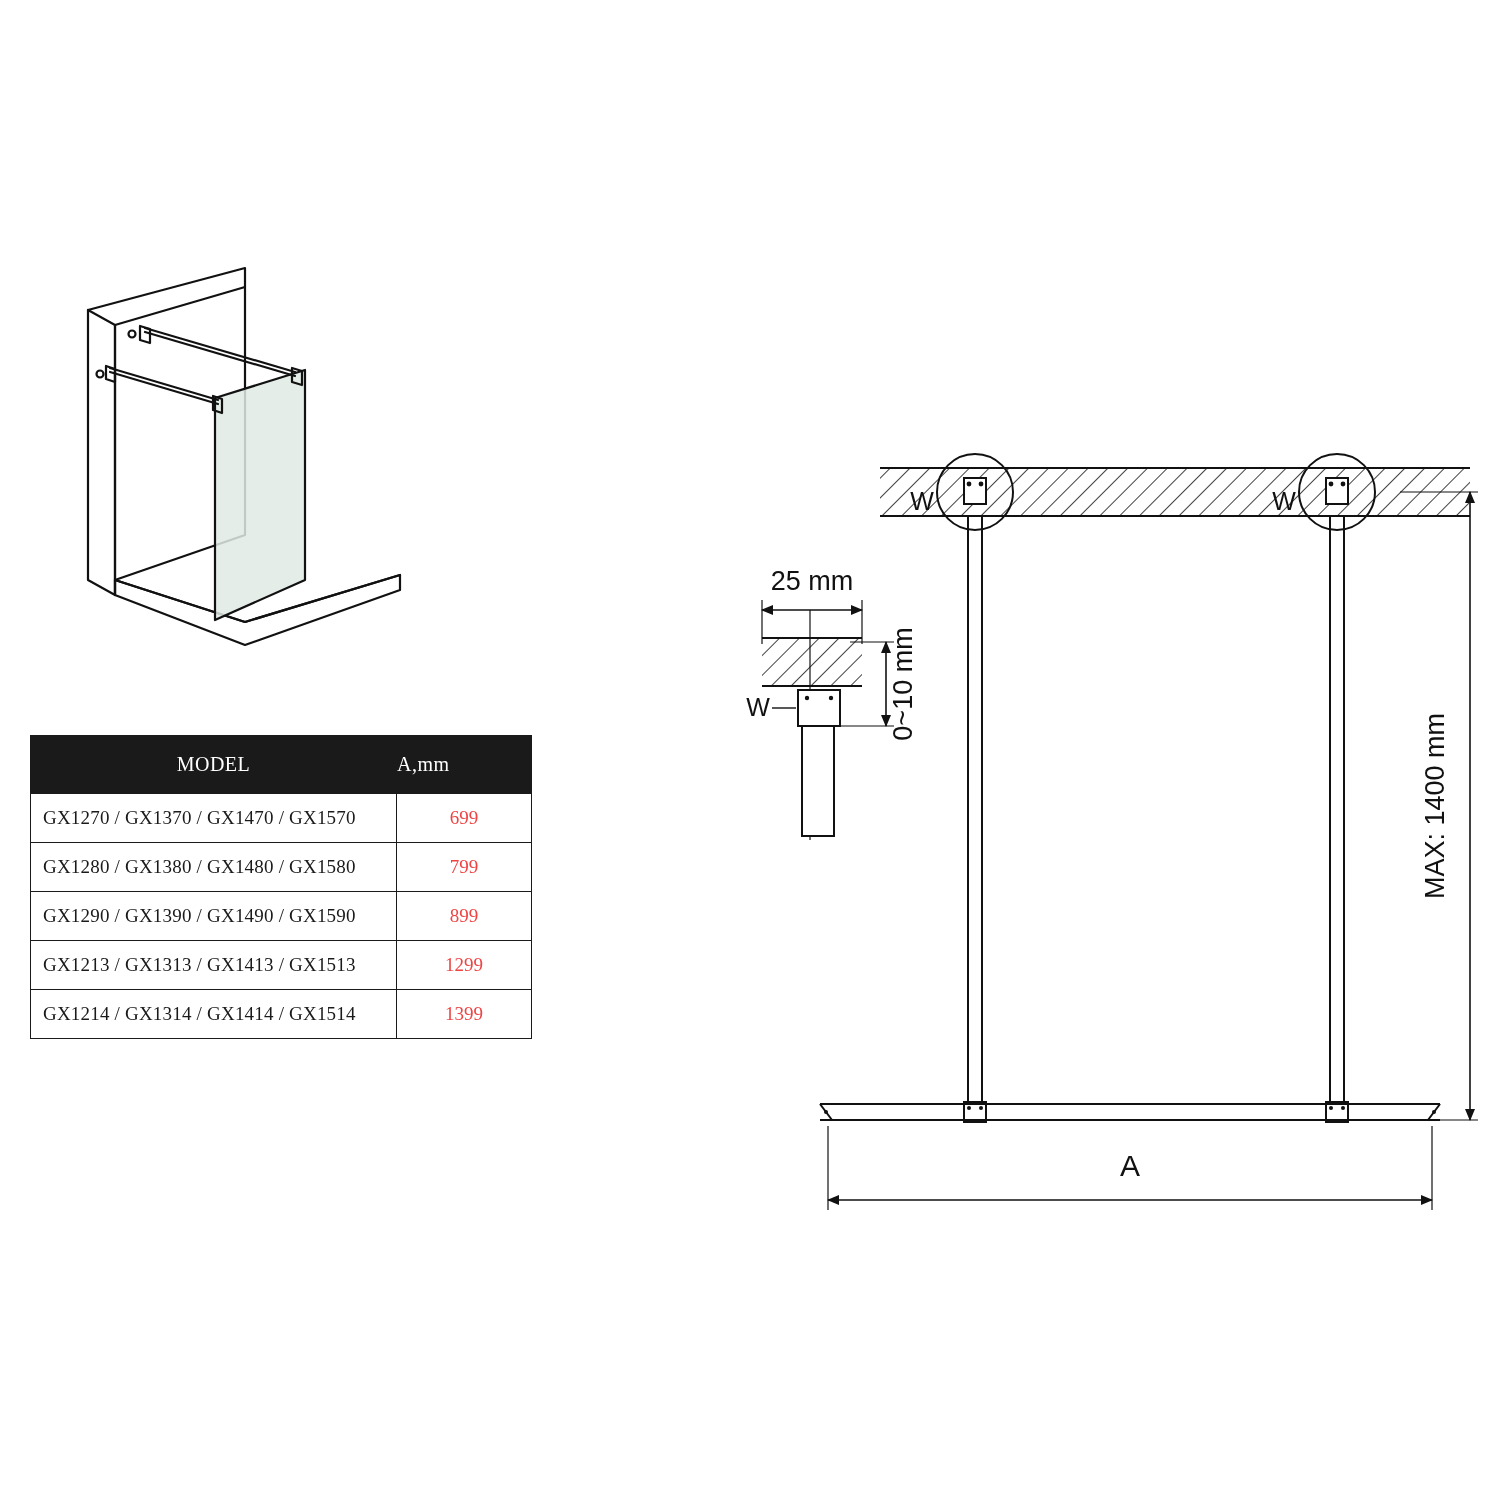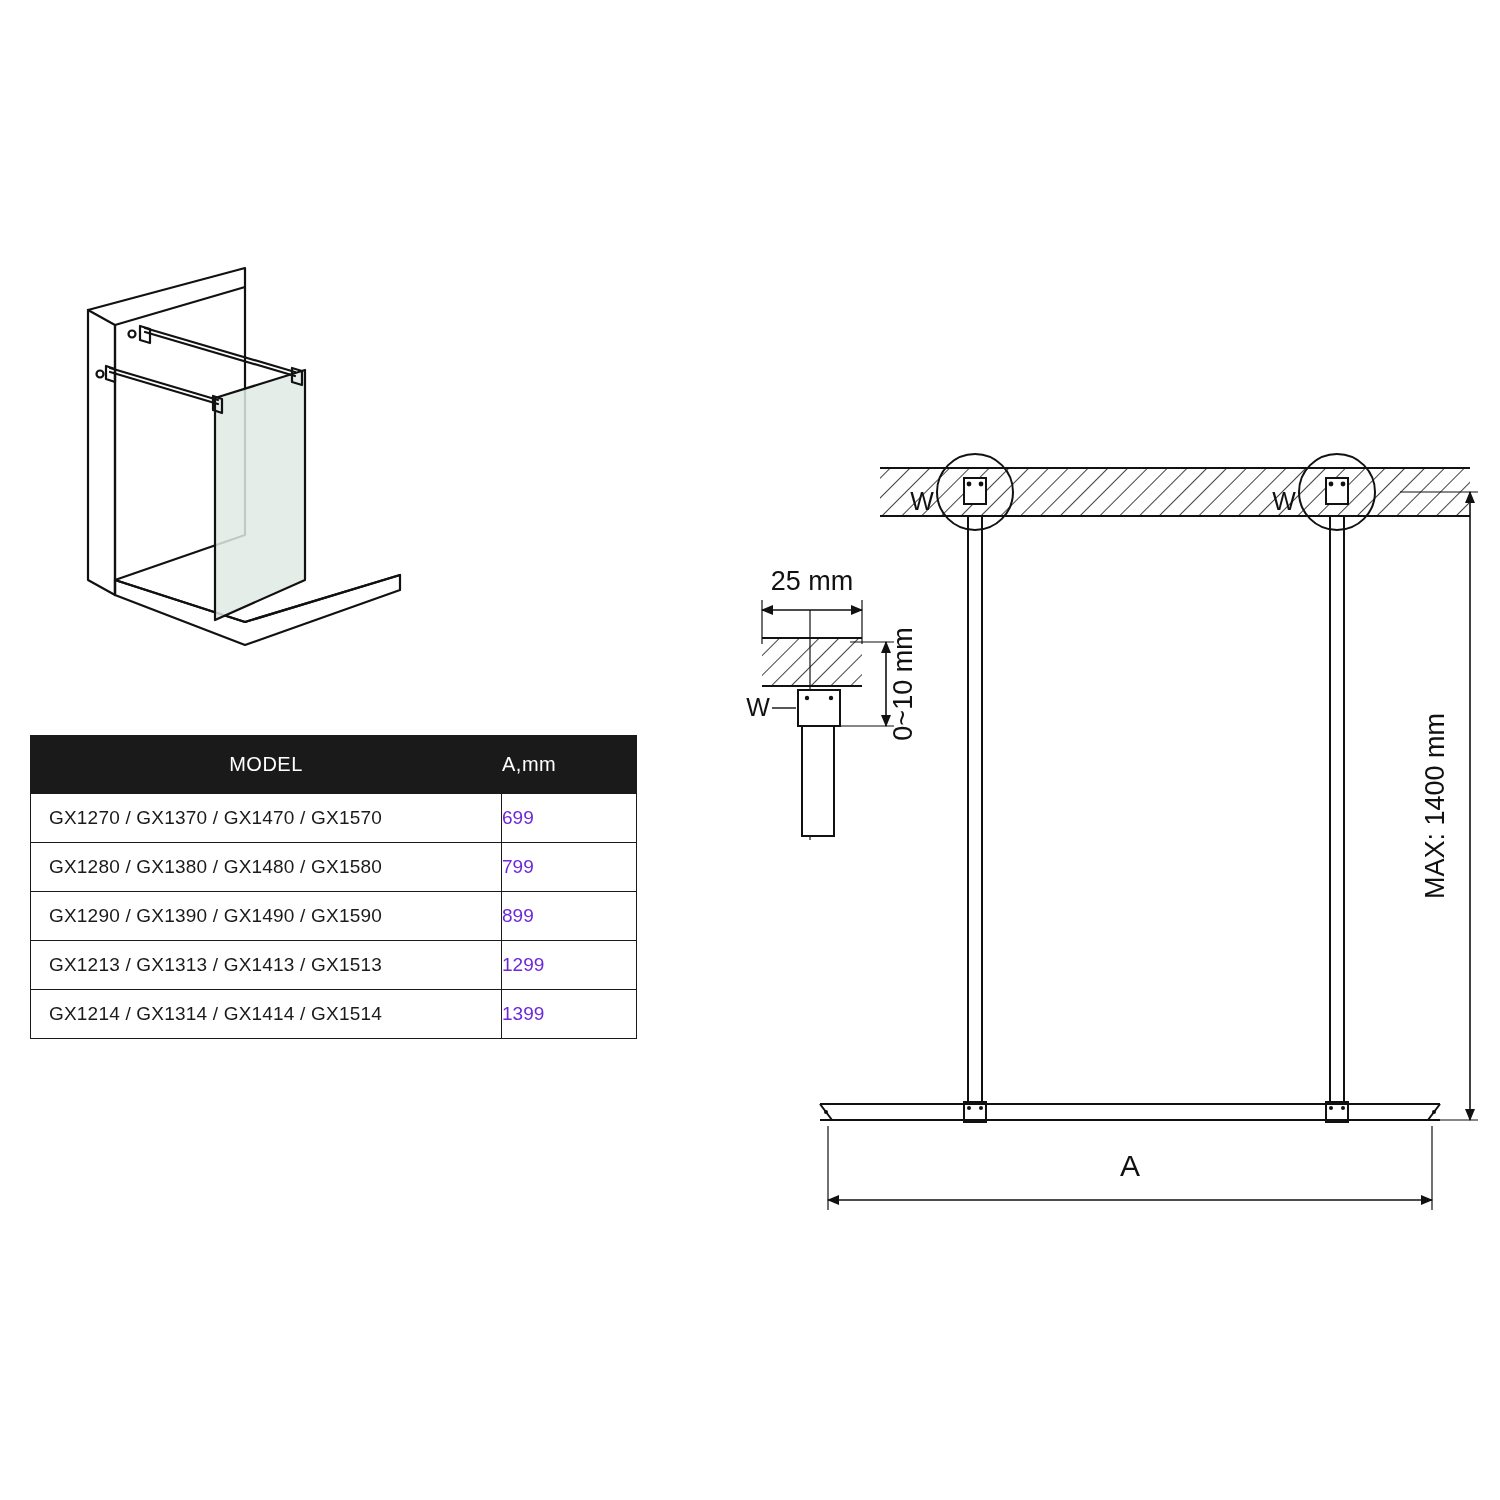--- a/index.html
+++ b/index.html
@@ -27,51 +27,52 @@
     left: 70px;
     top: 250px;
     width: 420px;
     height: 430px;
   }
   
   #model-table {
     position: absolute;
     left: 30px;
     top: 735px;
-    width: 607px;
+    width: 502px;
     border-collapse: collapse;
     background: #ffffff;
     font-size: 19px;
+    font-family: Liberation Serif, serif;
   }
   #model-table th, #model-table td {
     border: 1px solid #1a1a1a;
     padding: 0;
     height: 49px;
     box-sizing: border-box;
   }
   #model-table thead th {
     background: #1a1a1a;
     color: #ffffff;
     font-weight: normal;
     font-size: 20px;
     letter-spacing: 0.5px;
     height: 58px;
   }
   #model-table thead th.col-model { text-align: center; }
   #model-table thead th.col-a { text-align: left; width: 135px; }
   #model-table tbody td.cell-model {
     text-align: left;
-    padding-left: 18px;
+    padding-left: 12px;
     color: #1a1a1a;
     letter-spacing: 0.2px;
   }
   #model-table tbody td.cell-a {
-    text-align: left;
+    text-align: center;
     width: 135px;
-    color: #6d28d9;
+    color: #ef4444;
   }
   
   #tech {
     position: absolute;
     left: 700px;
     top: 420px;
     width: 780px;
     height: 830px;
   }
   .svg-text {

